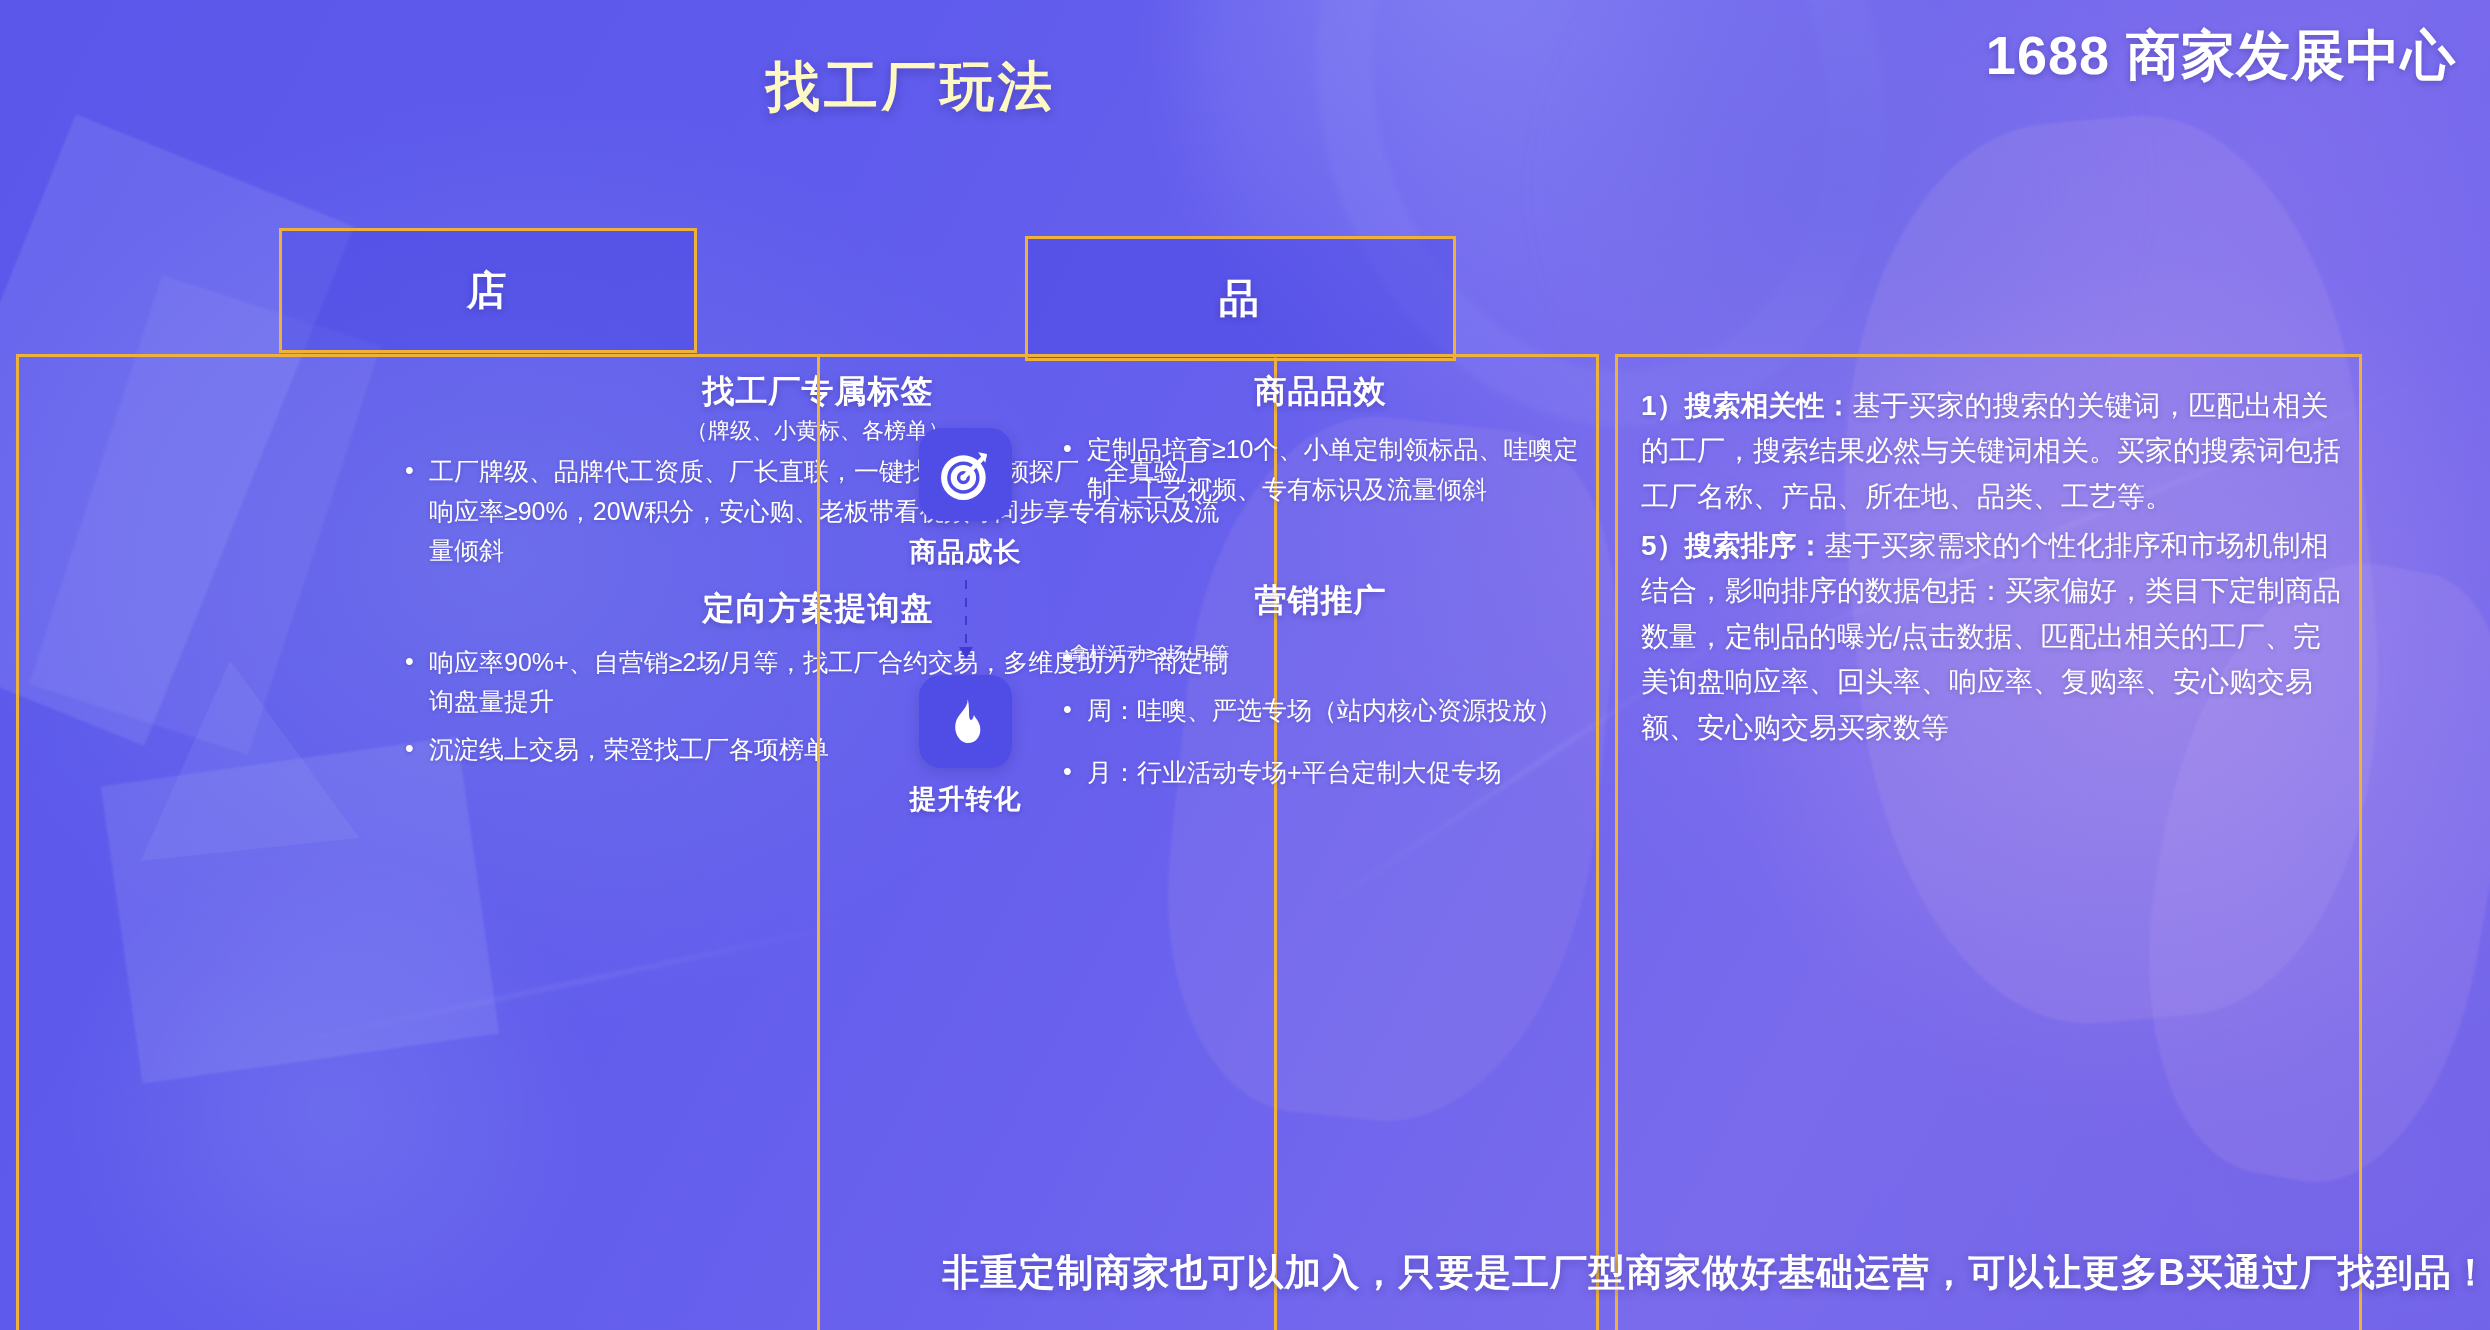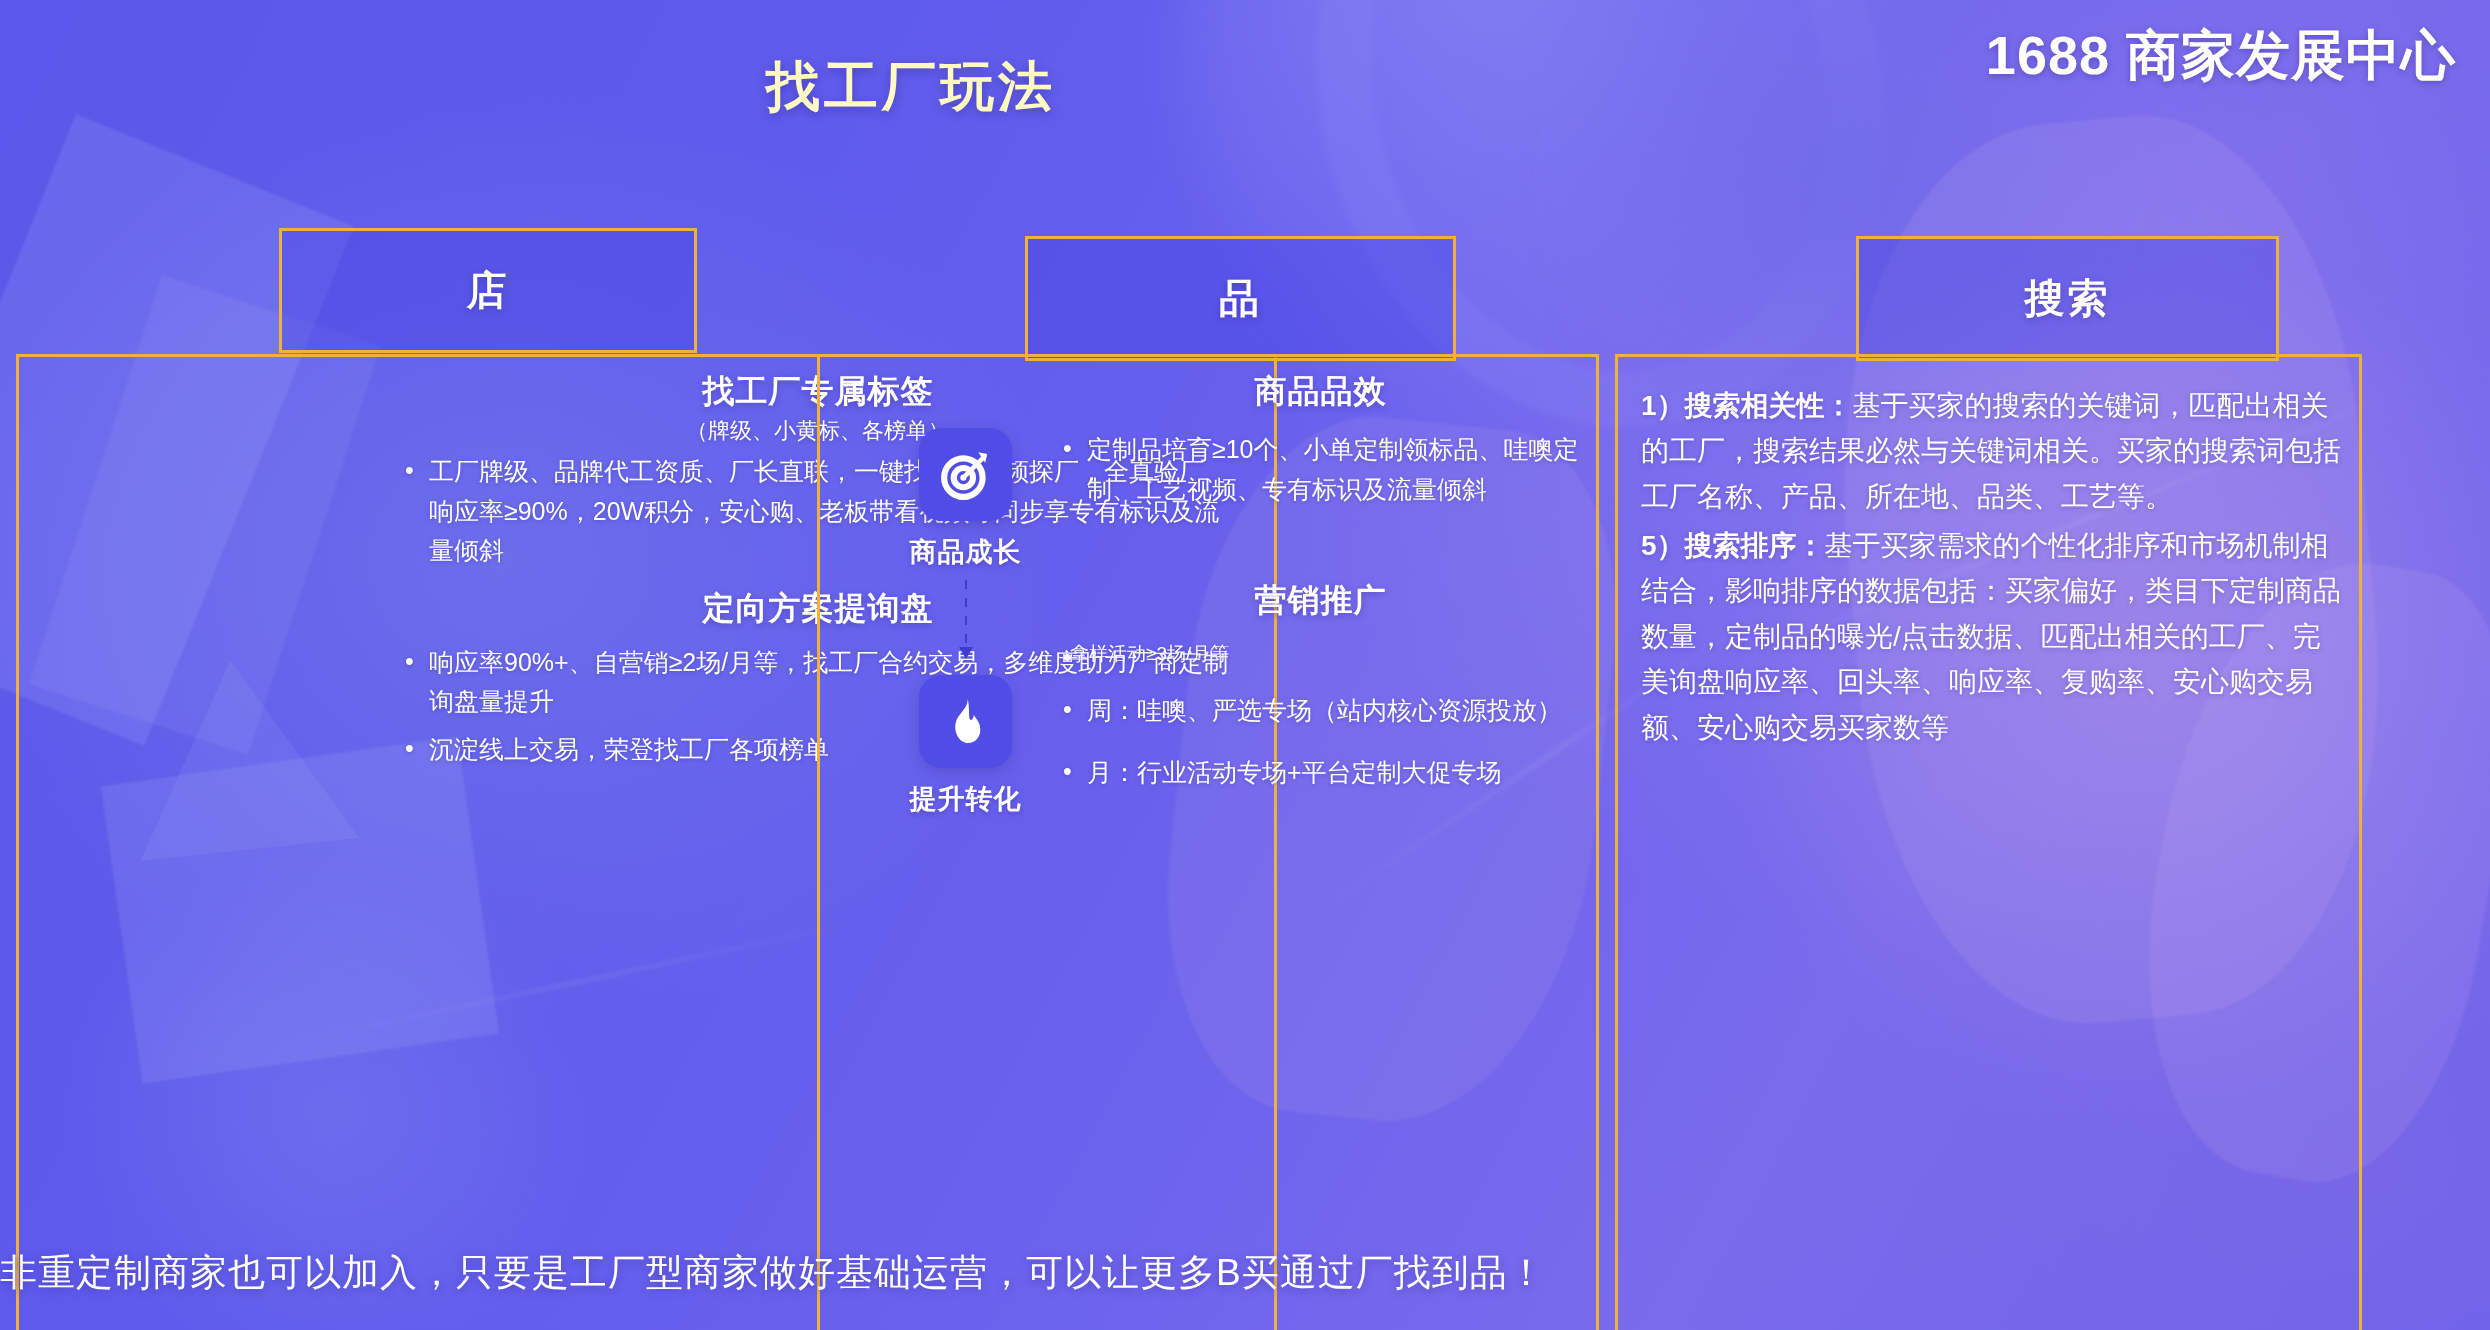--- a/index.html
+++ b/index.html
@@ -132,21 +132,21 @@
   
   .para {
     color:#ffffff; font-size:28px; line-height:1.62; margin-bottom:4px;
     text-shadow:0 1px 5px rgba(40,30,120,0.3);
   }
   .para b { font-weight:bold; }
 
   
   .footer {
     position:absolute; left:0; right:0; top:1248px; z-index:6;
-    text-align:left; color:#ffffff; font-size:37px; font-weight:normal;
+    text-align:right; color:#ffffff; font-size:37px; font-weight:bold;
     letter-spacing:1px; text-shadow:0 2px 8px rgba(40,30,120,0.4);
   }
 </style>
 </head>
 <body>
 
 <div class="bg">
   <div class="bg-base"></div>
   <div class="bg-ring"></div>
   <div class="bg-blob blob-a"></div>
@@ -222,23 +222,20 @@
       <li style="font-size: 25px; padding-left: 30px;">定制品培育≥10个、小单定制领标品、哇噢定制、工艺视频、专有标识及流量倾斜</li>
     </ul>
     <div class="sec-title" style="margin-top: 70px; font-size: 32px;">营销推广</div>
     <ul class="bl" style="margin-top:16px;">
       <li style="margin-bottom: 22px; font-size: 19px; padding-left: 13px;">拿样活动≥3场/月等</li>
       <li style="margin-bottom: 22px; font-size: 25px; padding-left: 30px;">周：哇噢、严选专场（站内核心资源投放）</li>
       <li style="font-size: 25px; padding-left: 30px;">月：行业活动专场+平台定制大促专场</li>
     </ul>
   </div>
 
-  <div class="col-head" style="position: absolute; top: 236px; width: 423px; height: 125px; font-size: 40px; left: 1856px;">
-    <span>搜索</span>
-  </div>
 
   <div class="col-body" style="position: absolute; left: 1615px; top: 354px; width: 747px; height: 1500px;"></div>
 
   <div class="content" style="left: 1641px; top: 383px; width: 702px;">
     <div class="para" style="font-size: 28px;"><b>1）搜索相关性：</b><span>基于买家的搜索的关键词，匹配出相关的工厂，搜索结果必然与关键词相关。买家的搜索词包括工厂名称、产品、所在地、品类、工艺等。</span></div>
     <div class="para" style="font-size: 28px;"><b>5）搜索排序：</b><span>基于买家需求的个性化排序和市场机制相结合，影响排序的数据包括：买家偏好，类目下定制商品数量，定制品的曝光/点击数据、匹配出相关的工厂、完美询盘响应率、回头率、响应率、复购率、安心购交易额、安心购交易买家数等</span></div>
   </div>
 
 </div>
 

